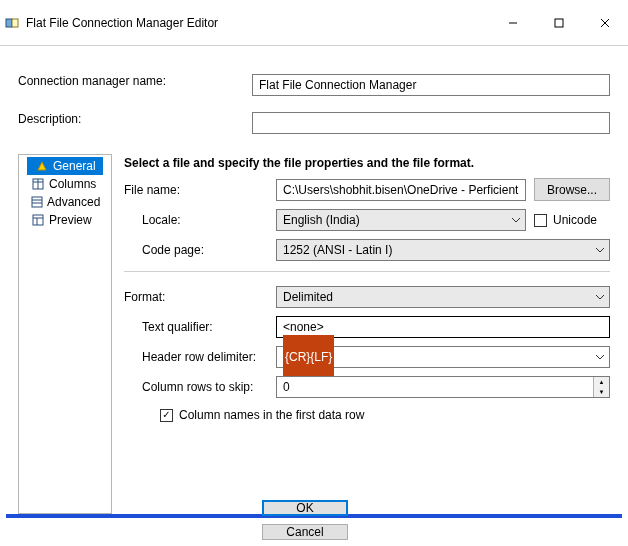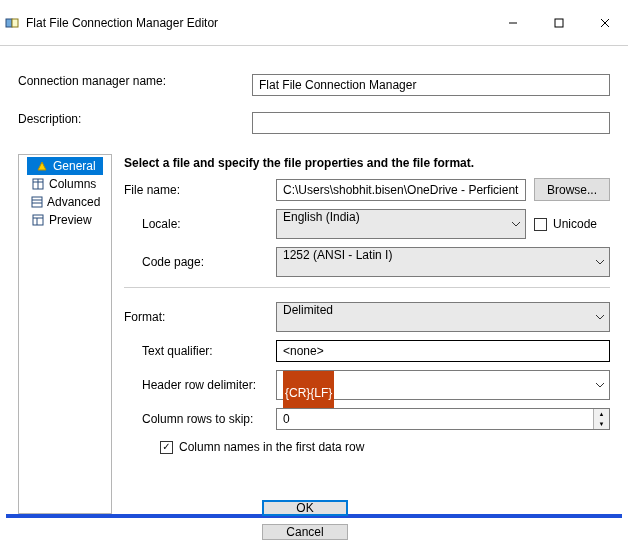--- a/index.html
+++ b/index.html
@@ -86,24 +86,24 @@
     display: grid;
     grid-template-columns: 144px 1fr auto;
     row-gap: 8px;
     column-gap: 8px;
     align-items: center;
   }
   .prop-grid .pg-label {}
   .prop-grid .pg-label.indent { padding-left: 18px; }
   .dropdown {
     position: relative;
-    height: 30px;
+    height: 22px;
     border: 1px solid #7a7a7a;
     background: #e9e9e9;
-    display: flex; align-items: flex-start;
+    display: flex; align-items: center;
     padding: 0 22px 0 6px;
   }
   .dropdown.white { background:#fff; }
   .dropdown .dd-chev {
     position: absolute; right: 4px; top: 50%; transform: translateY(-50%);
     pointer-events: none;
   }
   .txt-in {
     height: 22px;
     border: 1px solid #000;

